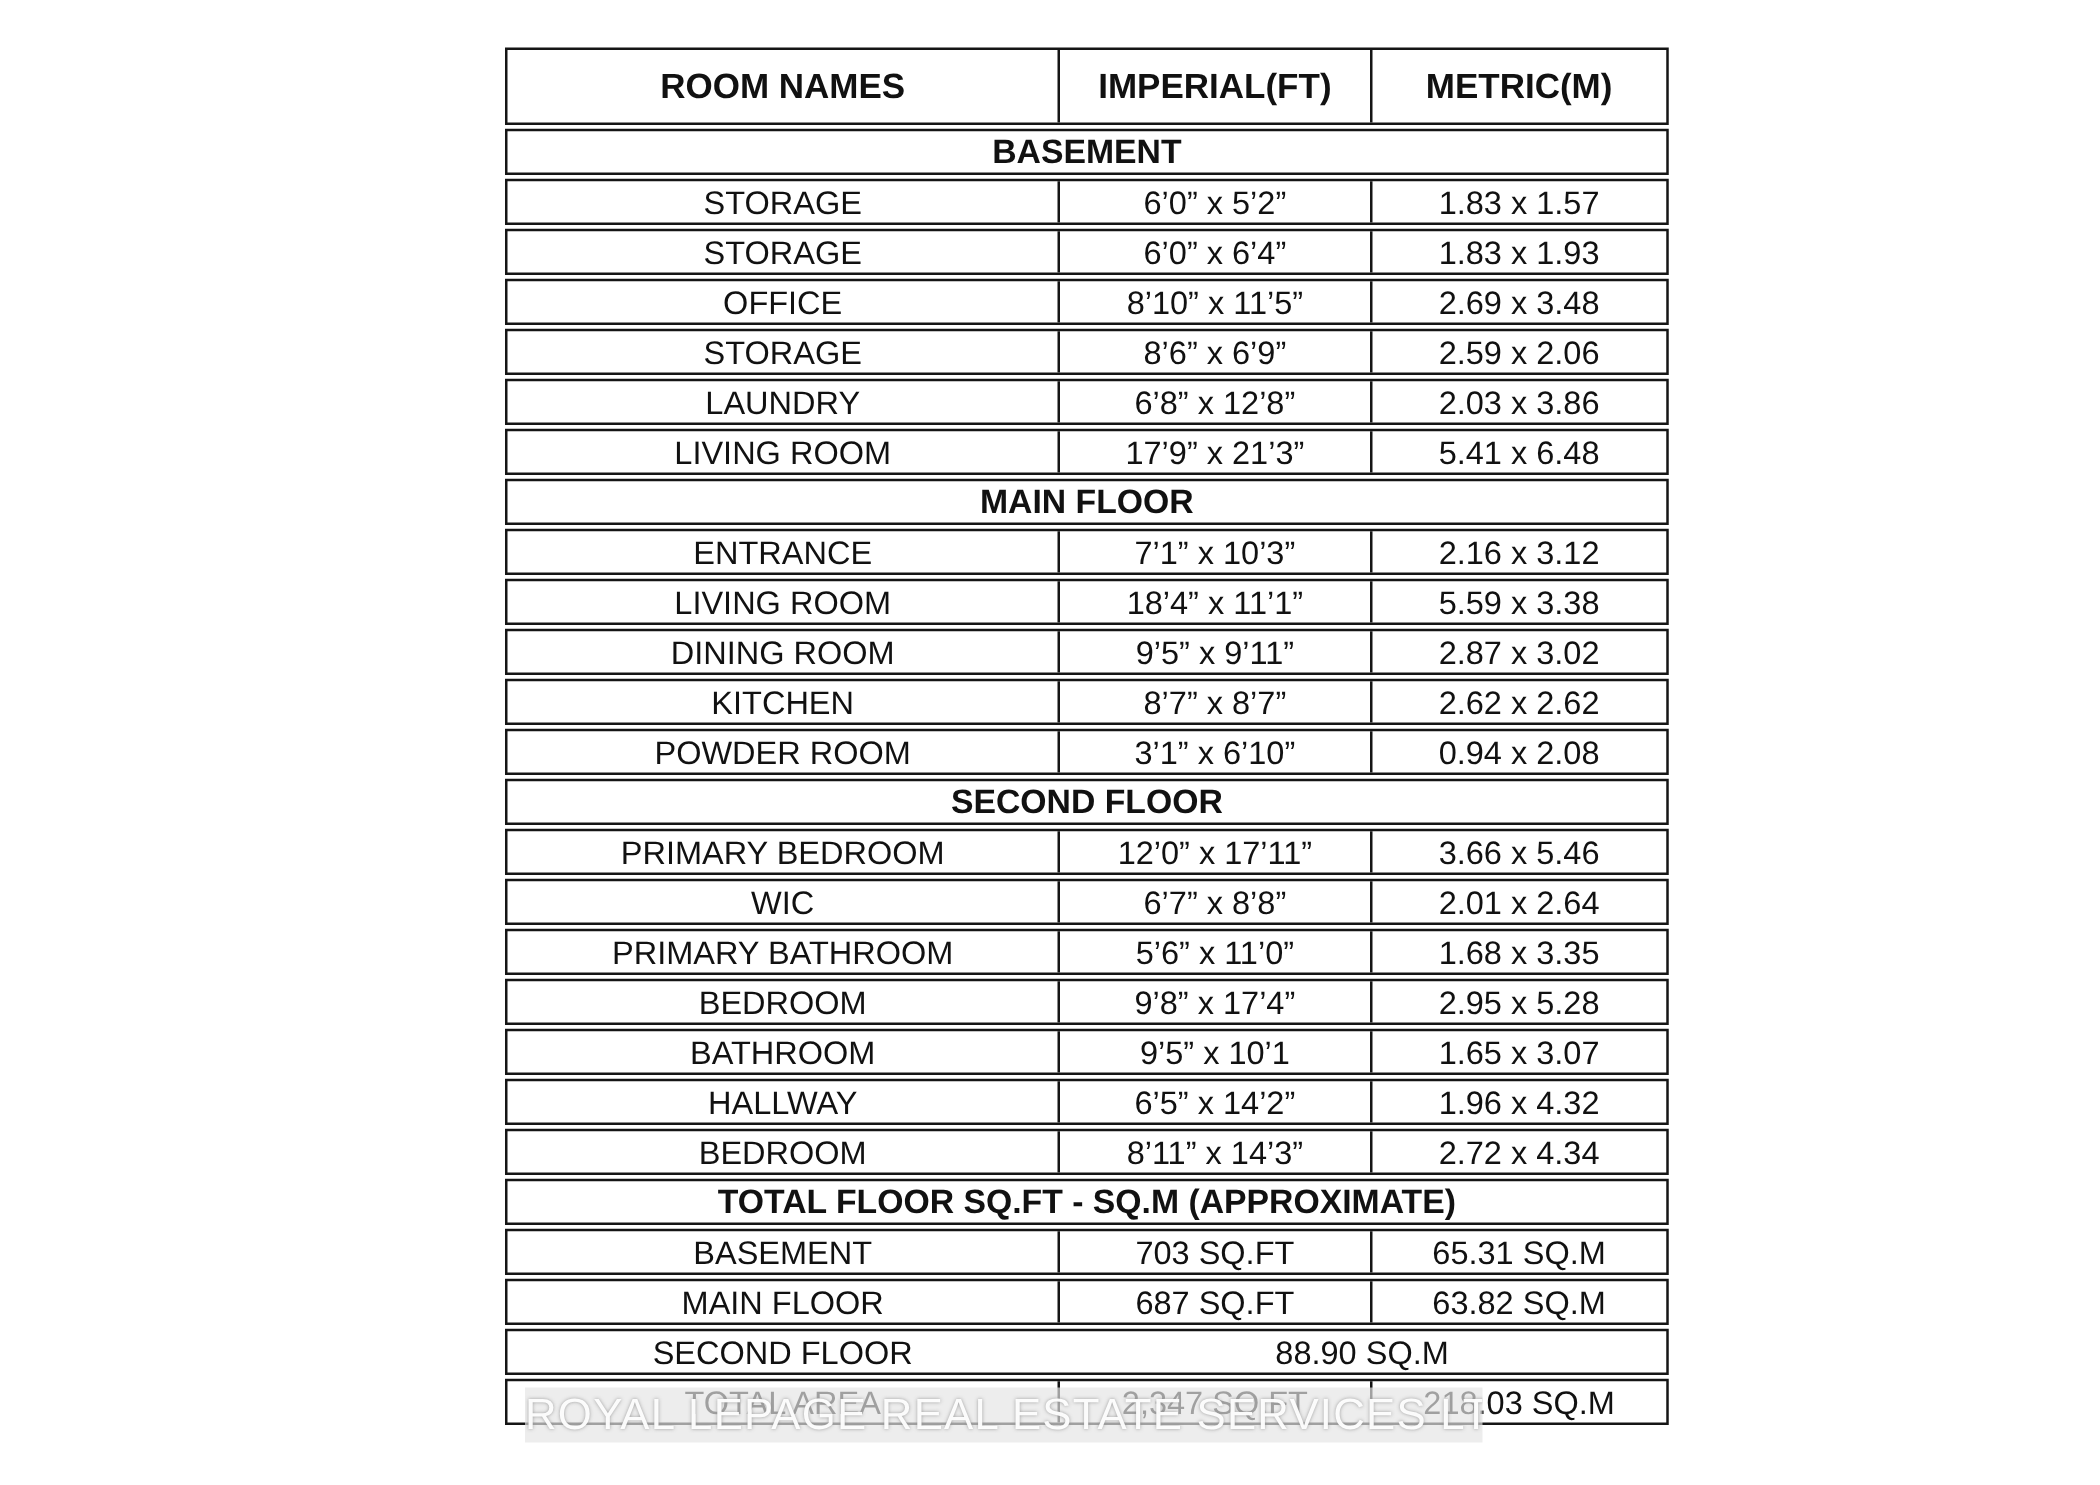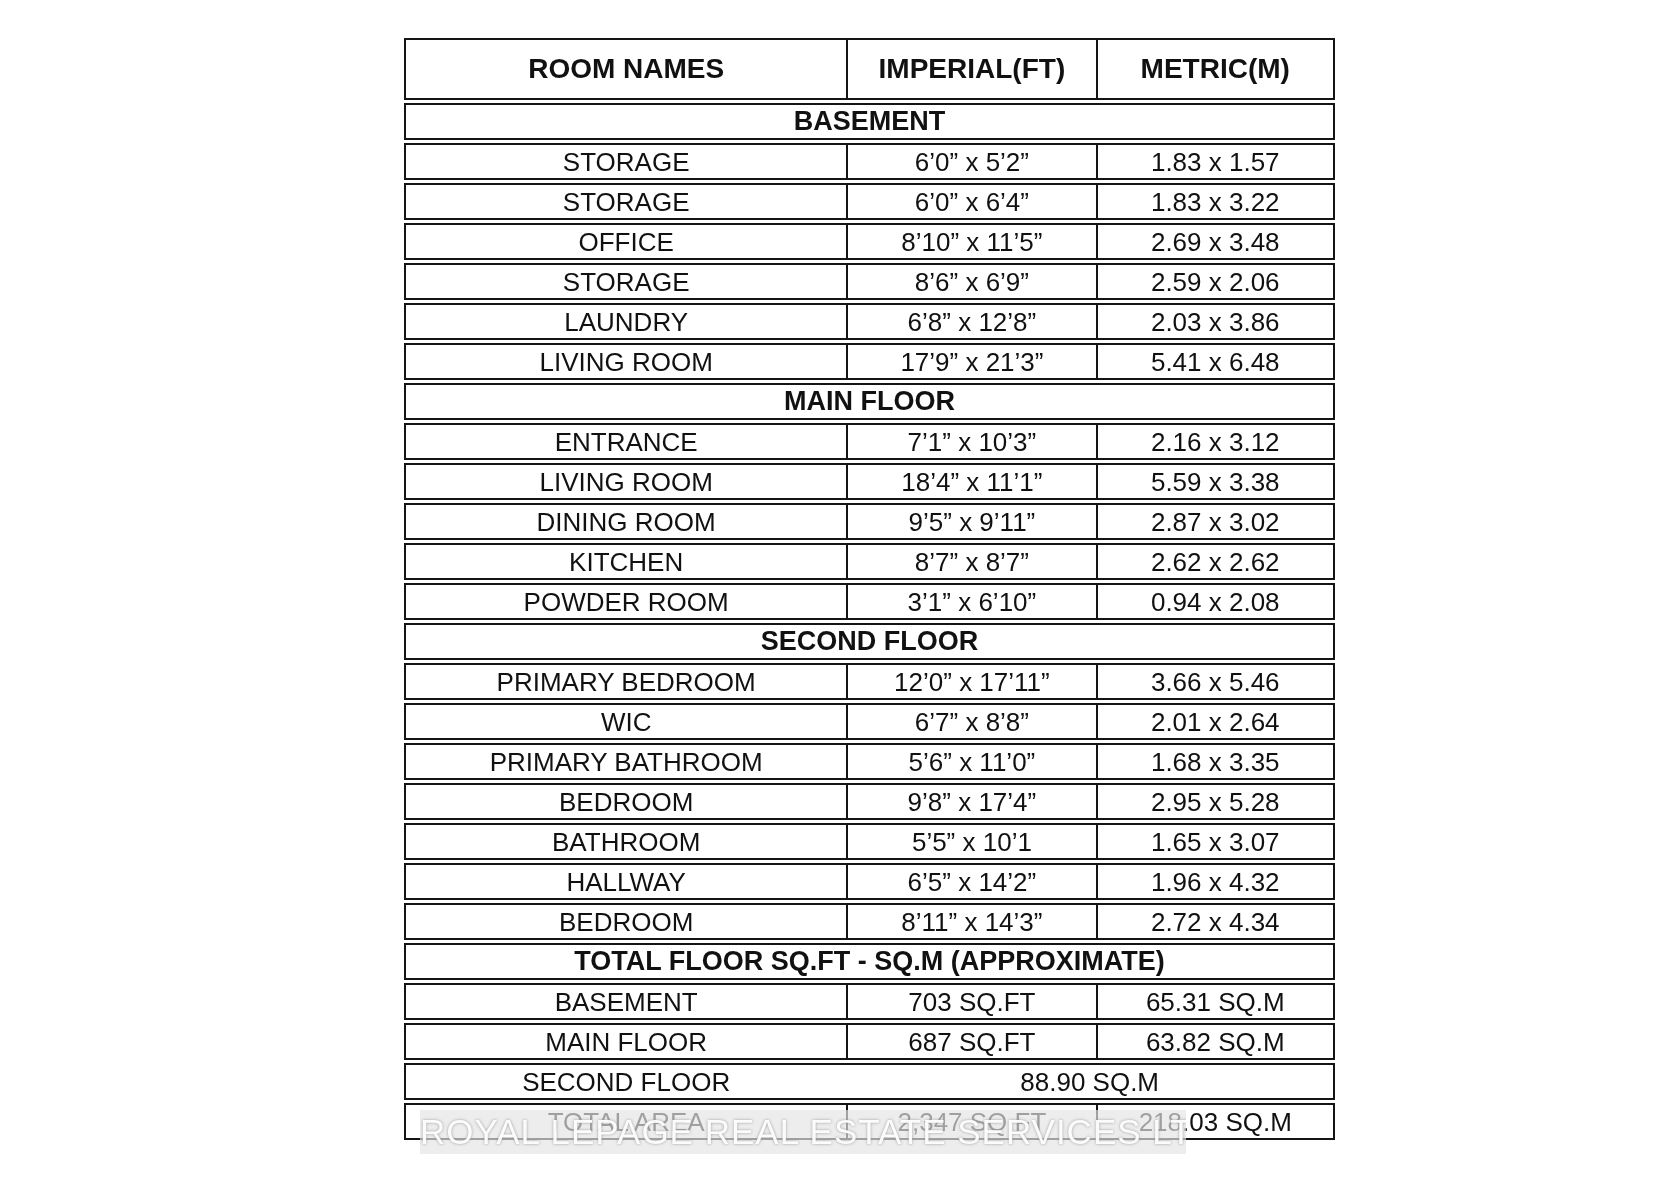--- a/index.html
+++ b/index.html
@@ -97,21 +97,21 @@
 
   <div class="section-row">BASEMENT</div>
       <div class="row">
         <div class="cell c1">STORAGE</div>
         <div class="cell c2">6’0” x 5’2”</div>
         <div class="cell c3">1.83 x 1.57</div>
       </div>
       <div class="row">
         <div class="cell c1">STORAGE</div>
         <div class="cell c2">6’0” x 6’4”</div>
-        <div class="cell c3">1.83 x 3.22</div>
+        <div class="cell c3">1.83 x 1.93</div>
       </div>
       <div class="row">
         <div class="cell c1">OFFICE</div>
         <div class="cell c2">8’10” x 11’5”</div>
         <div class="cell c3">2.69 x 3.48</div>
       </div>
       <div class="row">
         <div class="cell c1">STORAGE</div>
         <div class="cell c2">8’6” x 6’9”</div>
         <div class="cell c3">2.59 x 2.06</div>
@@ -168,21 +168,21 @@
         <div class="cell c2">5’6” x 11’0”</div>
         <div class="cell c3">1.68 x 3.35</div>
       </div>
       <div class="row">
         <div class="cell c1">BEDROOM</div>
         <div class="cell c2">9’8” x 17’4”</div>
         <div class="cell c3">2.95 x 5.28</div>
       </div>
       <div class="row">
         <div class="cell c1">BATHROOM</div>
-        <div class="cell c2">5’5” x 10’1</div>
+        <div class="cell c2">9’5” x 10’1</div>
         <div class="cell c3">1.65 x 3.07</div>
       </div>
       <div class="row">
         <div class="cell c1">HALLWAY</div>
         <div class="cell c2">6’5” x 14’2”</div>
         <div class="cell c3">1.96 x 4.32</div>
       </div>
       <div class="row">
         <div class="cell c1">BEDROOM</div>
         <div class="cell c2">8’11” x 14’3”</div>

